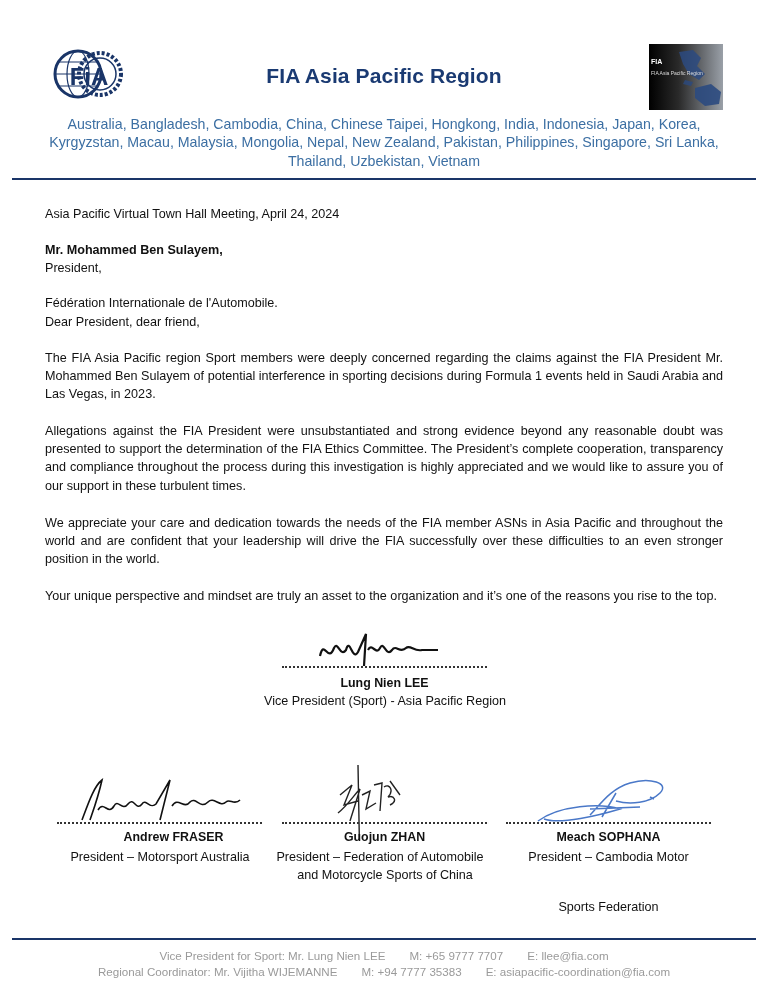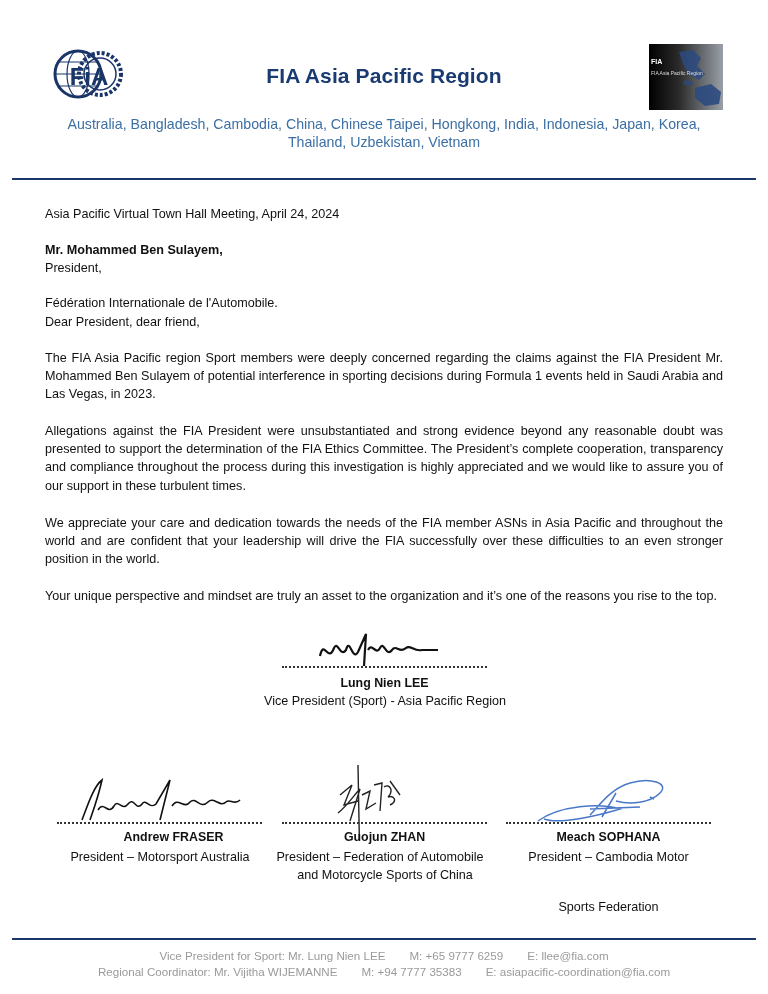--- a/index.html
+++ b/index.html
@@ -42,20 +42,21 @@
   <svg width="74" height="66" style="position:absolute;left:0;top:0">
     <path d="M30 8 L44 6 L52 14 L48 22 L56 30 L50 36 L40 30 L34 20 Z" fill="#2b4a80" opacity="0.85"></path>
     <path d="M46 44 L62 40 L72 48 L70 60 L56 62 L46 54 Z" fill="#2b4a80" opacity="0.9"></path>
     <path d="M36 36 L44 38 L42 42 L34 40 Z" fill="#2b4a80" opacity="0.8"></path>
   </svg>
   <span class="tlogo">FIA</span>
   <span class="tlabel">FIA Asia Pacific Region</span>
 </div>
 <div class="abs countries">
   <div>Australia, Bangladesh, Cambodia, China, Chinese Taipei, Hongkong, India, Indonesia, Japan, Korea,</div>
+  <div>Kyrgyzstan, Macau, Malaysia, Mongolia, Nepal, New Zealand, Pakistan, Philippines, Singapore, Sri Lanka,</div>
   <div>Thailand, Uzbekistan, Vietnam</div>
 </div>
 <div class="abs rule" style="top:178px"></div>
 
 <div class="abs body-text" style="top:205px">Asia Pacific Virtual Town Hall Meeting, April 24, 2024</div>
 <div class="abs body-text b" style="top:241px">Mr. Mohammed Ben Sulayem,</div>
 <div class="abs body-text" style="top:259px">President,</div>
 <div class="abs body-text" style="top:294px">Fédération Internationale de l'Automobile.</div>
 <div class="abs body-text" style="top:313px">Dear President, dear friend,</div>
 <div class="abs body-text justify" style="top:349px">The FIA Asia Pacific region Sport members were deeply concerned regarding the claims against the FIA President Mr. Mohammed Ben Sulayem of potential interference in sporting decisions during Formula 1 events held in Saudi Arabia and Las Vegas, in 2023.</div>
@@ -96,17 +97,17 @@
       <path d="M8 46 C30 30,70 28,90 34 C70 40,30 50,14 44 M60 40 C70 30,80 14,100 8 C120 2,140 8,130 18 C120 28,100 30,86 26 M72 42 L86 18 M60 34 L110 32 M120 22 L124 24" fill="none" stroke="#4a78c8" stroke-width="1.5"></path>
     </svg>
 </div>
 <div class="abs sig-line" style="left:506px;top:822px;width:205px"></div>
 <div class="abs sig-name" style="left:506px;top:830px;width:205px">Meach SOPHANA</div>
 <div class="abs sig-role" style="left:486px;top:848px;width:245px">President – Cambodia Motor</div>
 <div class="abs sig-role" style="left:486px;top:898px;width:245px">Sports Federation</div>
 
 <div class="abs rule" style="top:938px"></div>
 <div class="abs footer" style="top:948px">
-  <span>Vice President for Sport: Mr. Lung Nien LEE</span><span class="gap"></span><span>M: +65 9777 6259</span><span class="gap"></span><span>E: llee@fia.com</span>
+  <span>Vice President for Sport: Mr. Lung Nien LEE</span><span class="gap"></span><span>M: +65 9777 7707</span><span class="gap"></span><span>E: llee@fia.com</span>
 </div>
 <div class="abs footer" style="top:964px">
   <span>Regional Coordinator: Mr. Vijitha WIJEMANNE</span><span class="gap"></span><span>M: +94 7777 35383</span><span class="gap"></span><span>E: asiapacific-coordination@fia.com</span>
 </div>
 
 </body></html>

